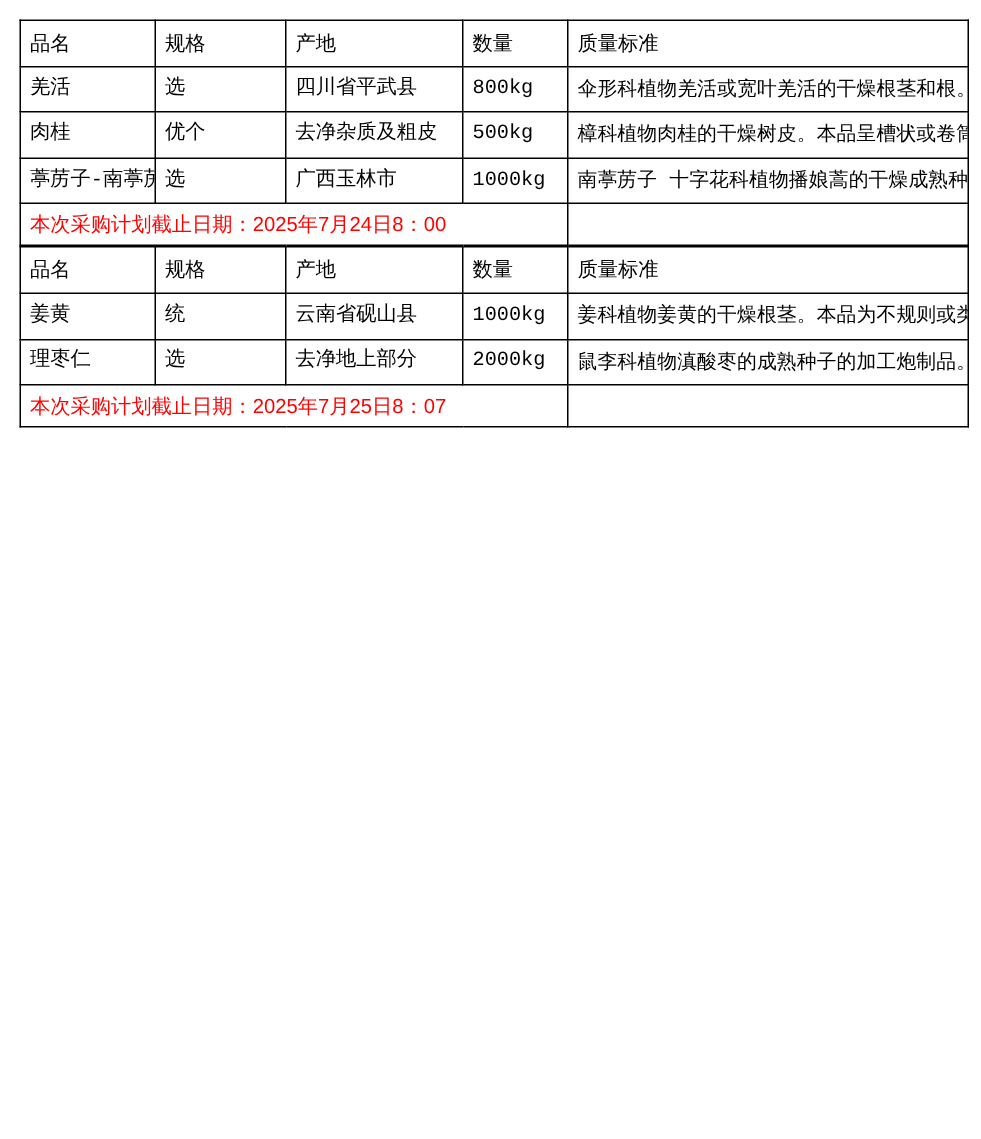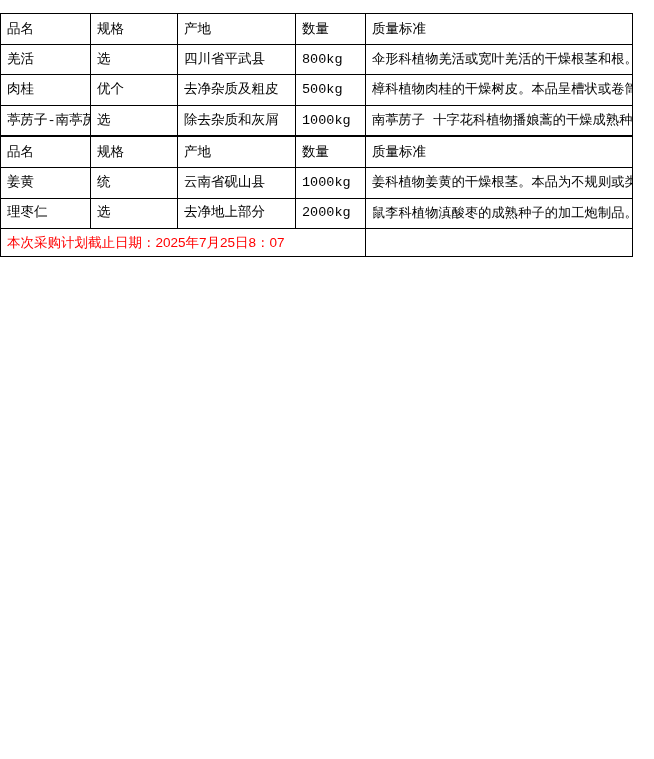--- a/index.html
+++ b/index.html
@@ -12,21 +12,21 @@
     height: 759px;
     font-family: "Liberation Sans", "DejaVu Sans", sans-serif;
     color: #000000;
     overflow: hidden;
   }
   .sheet {
     position: relative;
     width: 541px;
     height: 759px;
     box-sizing: border-box;
-    padding: 13px 9px 0 0;
+    padding: 13px 9px 0 13px;
   }
   table.grid {
     border-collapse: collapse;
     table-layout: fixed;
     width: 632px;
     font-size: 13.5px;
     line-height: 1.0;
   }
   table.grid td {
     border: 1px solid #000000;
@@ -107,25 +107,29 @@
         <td class="name-cell">肉桂</td>
         <td>优个</td>
         <td>去净杂质及粗皮</td>
         <td>500kg</td>
         <td class="qs">樟科植物肉桂的干燥树皮。本品呈槽状或卷筒状，长30-40cm，宽或直径3-10cm，厚0.4-0.8cm，去净杂质及粗皮，去除霉变的。33种禁用农残合格的。合格后及时开发票，符合《中国药典》2020年版</td>
       </tr>
 
       <tr class="data-row">
         <td class="name-cell">葶苈子-南葶苈</td>
         <td>选</td>
-        <td>除去杂质和灰屑</td>
+        <td>广西玉林市</td>
         <td>1000kg</td>
         <td class="qs">南葶苈子 十字花科植物播娘蒿的干燥成熟种子，南葶苈子呈长圆形略扁，长约0.8-1.2mm，宽约0.5mm ,除去杂质和灰屑，33种禁用农残合格的，合格后及时开发票。符合《中国药典》2020年版</td>
       </tr>
 
+      <tr class="deadline-row">
+        <td class="deadline-text" colspan="4">本次采购计划截止日期：2025年7月24日8：00</td>
+        <td class="blank-cell"></td>
+      </tr>
     </tbody>
   </table>
 
   <table class="grid">
     <colgroup>
       <col class="c1">
         <col class="c2">
         <col class="c3">
         <col class="c4">
         <col class="c5">

